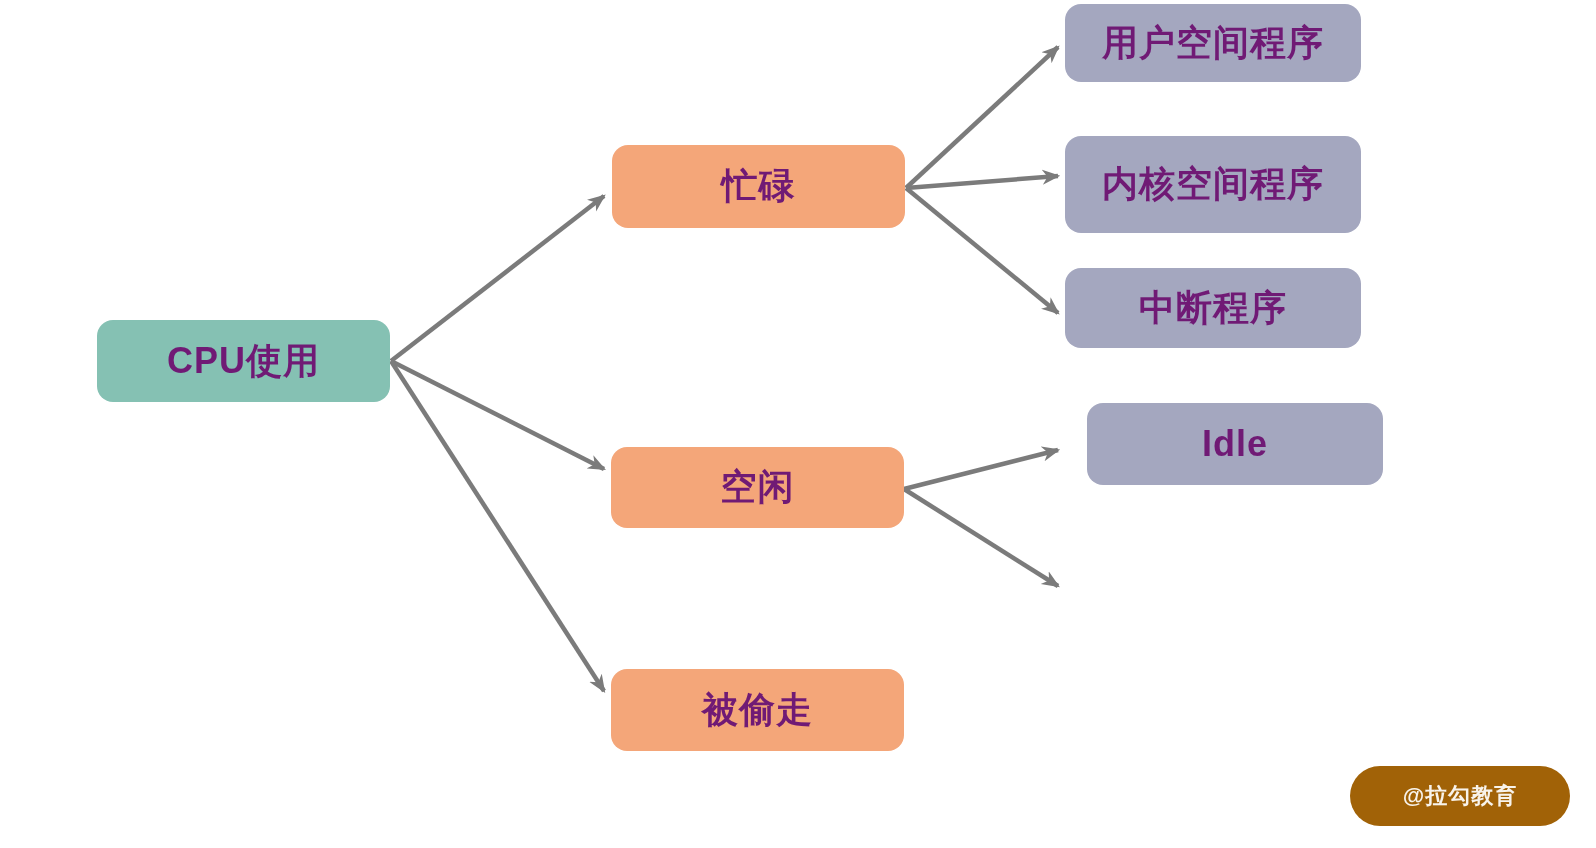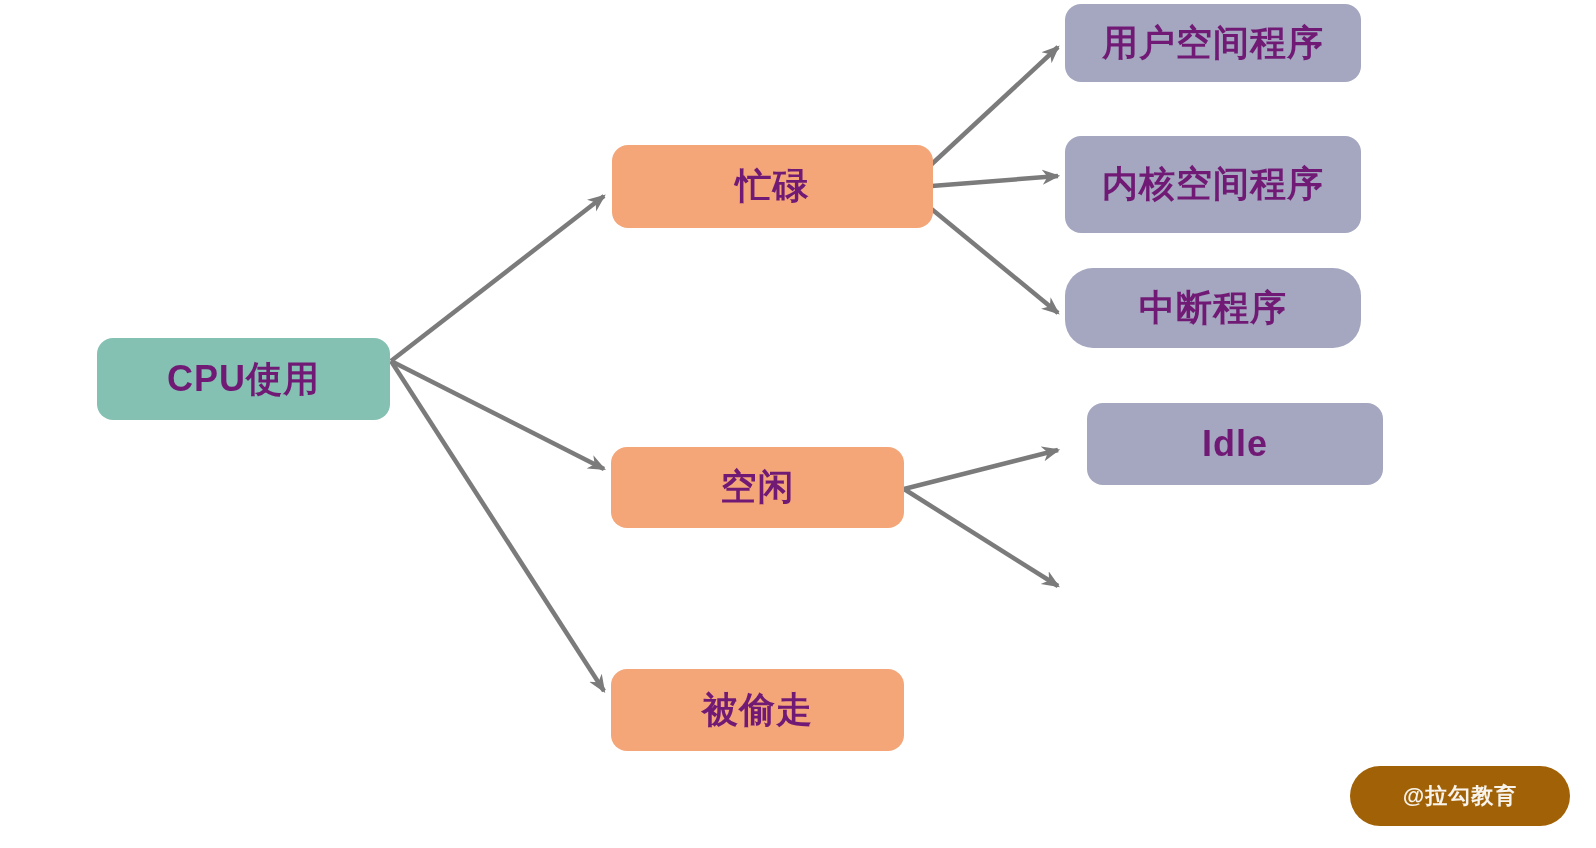--- a/index.html
+++ b/index.html
@@ -29,21 +29,21 @@
     align-items: center;
     justify-content: center;
     border-radius: 16px;
     color: #701a75;
     font-weight: bold;
     font-size: 36px;
     letter-spacing: 1px;
     box-sizing: border-box;
     text-align: center;
   }
-  .node.root   { background: #85C1B3; margin-top: 18px; }
+  .node.root   { background: #85C1B3; }
   .node.level2 { background: #F4A679; }
   .node.level3 { background: #A4A7BF; }
   .watermark {
     position: absolute;
     left: 1350px;
     top: 766px;
     width: 220px;
     height: 60px;
     background: #a16207;
     border-radius: 30px;
@@ -74,30 +74,30 @@
       <line x1="906" y1="188" x2="1058" y2="47" marker-end="url(#arrowhead)"></line>
       <line x1="906" y1="188" x2="1058" y2="176" marker-end="url(#arrowhead)"></line>
       <line x1="906" y1="188" x2="1058" y2="313" marker-end="url(#arrowhead)"></line>
       <line x1="904" y1="489" x2="1058" y2="450" marker-end="url(#arrowhead)"></line>
       <line x1="904" y1="489" x2="1058" y2="586" marker-end="url(#arrowhead)"></line>
     </g>
   </svg>
 
   <div class="node root" style="left:97px; top:320px; width:293px; height:82px;">CPU使用</div>
 
-  <div class="node level2" style="left:612px; top:145px; width:321px; height:83px;">忙碌</div>
+  <div class="node level2" style="left:612px; top:145px; width:293px; height:83px;">忙碌</div>
 
   <div class="node level2" style="left:611px; top:447px; width:293px; height:81px;font-family:Liberation Mono, monospace;">空闲</div>
 
   <div class="node level2" style="left:611px; top:669px; width:293px; height:82px;">被偷走</div>
 
   <div class="node level3" style="left:1065px; top:4px; width:296px; height:78px;">用户空间程序</div>
 
   <div class="node level3" style="left:1065px; top:136px; width:296px; height:97px;">内核空间程序</div>
 
-  <div class="node level3" style="left:1065px; top:268px; width:296px; height:80px;border-radius:28px;">中断程序</div>
+  <div class="node level3" style="left:1065px; top:268px; width:296px; height:80px;">中断程序</div>
 
   <div class="node level3" style="left:1087px; top:403px; width:296px; height:82px;">Idle</div>
 
 
   <div class="watermark">@拉勾教育</div>
 
 </div>
 
 </body></html>

